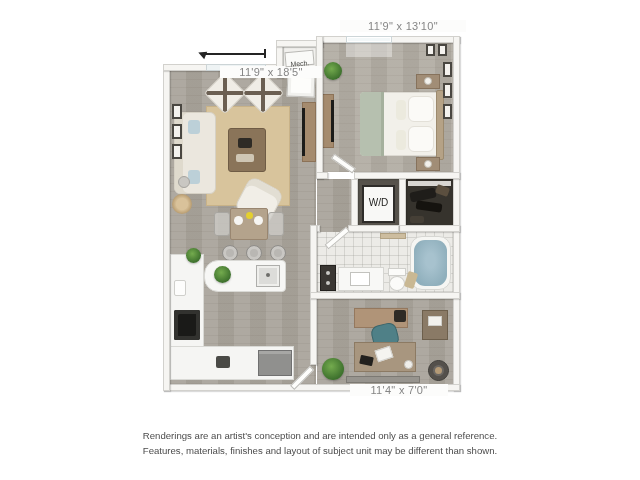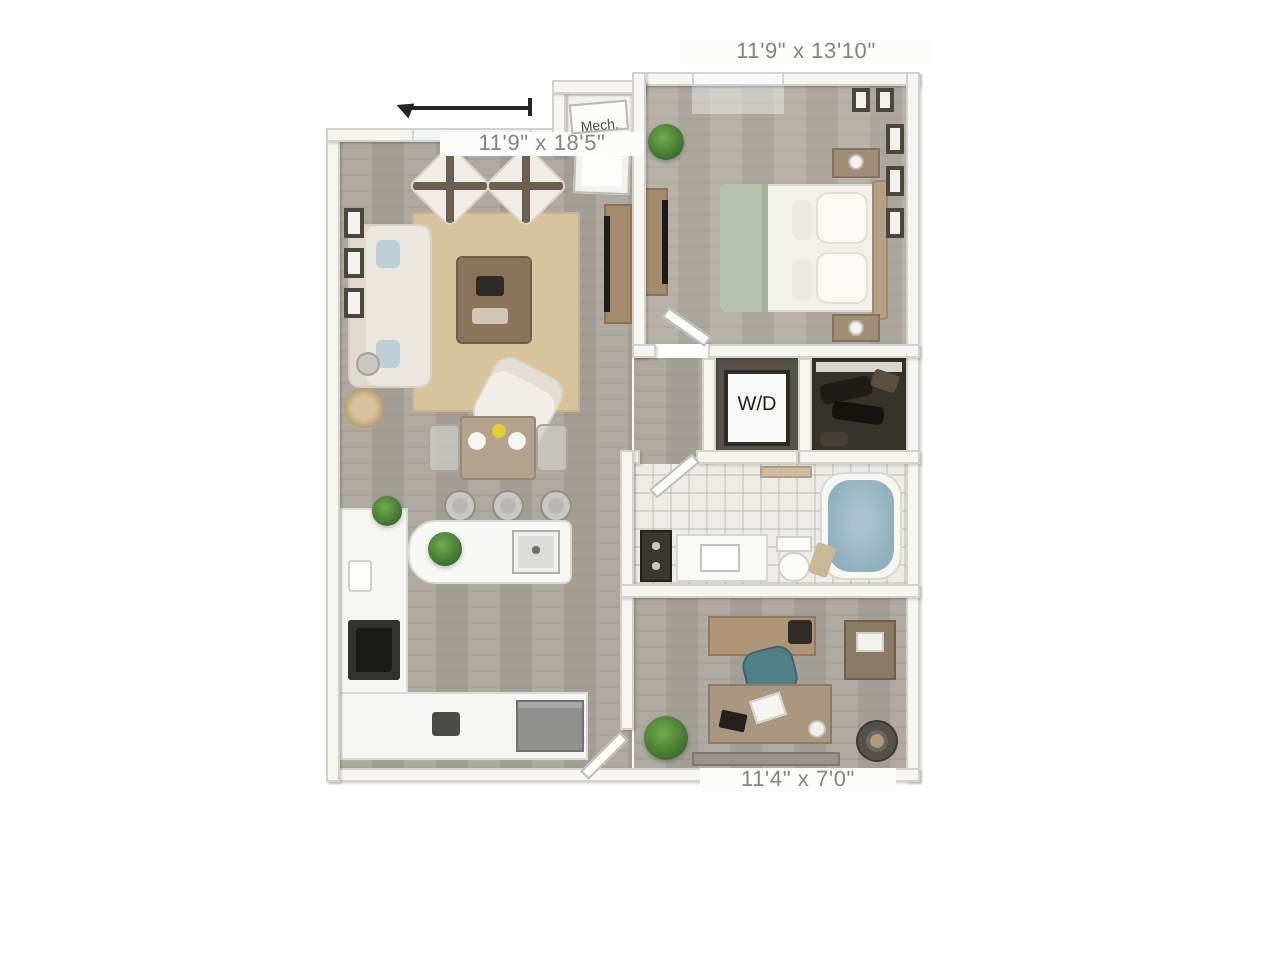--- a/index.html
+++ b/index.html
@@ -174,14 +174,16 @@
     <div class="dim" style="left:192px;top:358px;width:92px;">11'4" x 7'0"</div>
     <div class="abs" style="left:46px;top:27px;width:62px;height:2px;background:#242424;z-index:50;"></div>
     <div class="abs" style="left:40px;top:24px;width:0;height:0;border-top:4px solid transparent;border-bottom:4px solid transparent;border-right:8px solid #242424;transform:rotate(22deg);z-index:50;"></div>
     <div class="abs" style="left:106px;top:23px;width:2px;height:9px;background:#242424;z-index:50;"></div>
     <div class="abs" style="left:127px;top:25px;width:29px;height:15px;background:#fafaf8;border:1px solid #b9b8b4;transform:rotate(-5deg);z-index:50;text-align:center;">
       <span style="font-size:7px;color:#4e4e4b;line-height:14px;">Mech.</span>
     </div>
   </div>
 
   <div class="disclaimer">
+    <div>Renderings are an artist's conception and are intended only as a general reference.</div>
+    <div>Features, materials, finishes and layout of subject unit may be different than shown.</div>
   </div>
 </div>
 
 </body></html>

